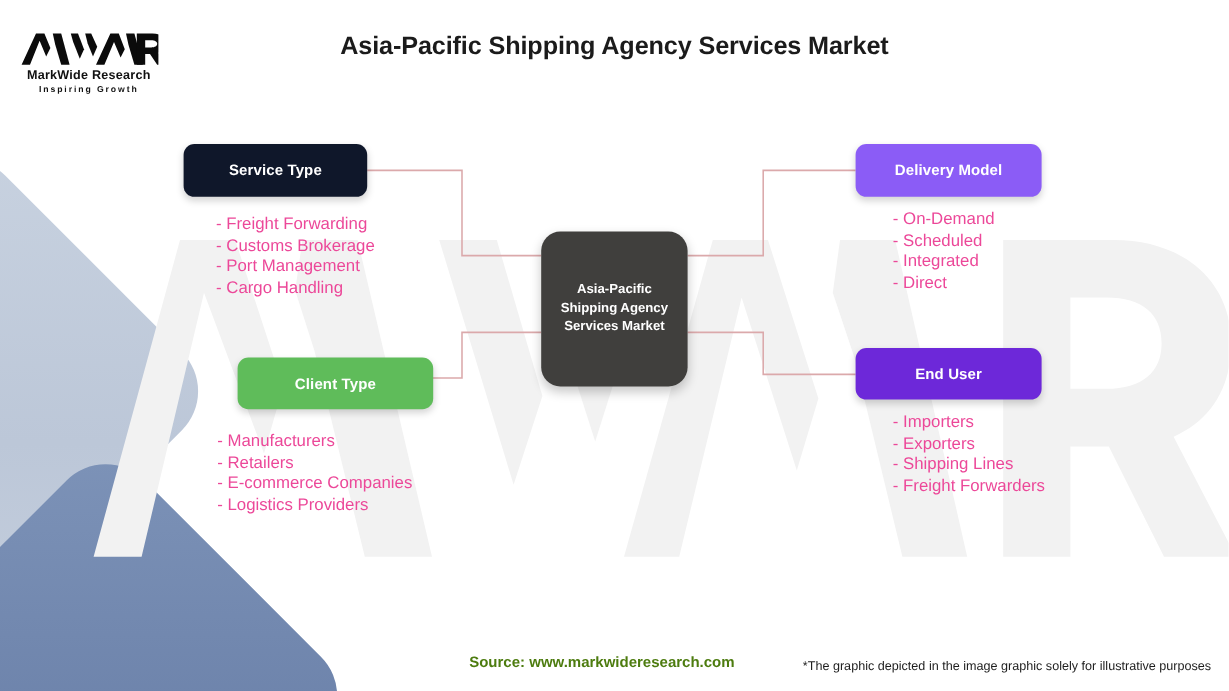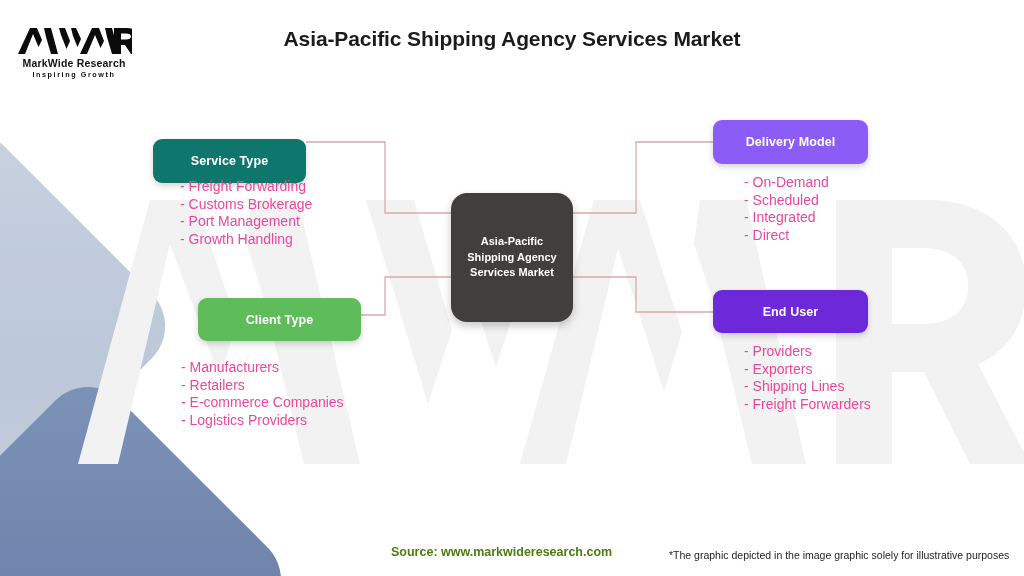--- a/index.html
+++ b/index.html
@@ -239,48 +239,48 @@
       <path d="M713 142 L636 142 L636 213 L573 213"></path>
 
       <path d="M316 315 L385 315 L385 277 L451 277"></path>
 
       <path d="M713 312 L636 312 L636 277 L573 277"></path>
     </g>
   </svg>
 
   <div class="node-center" style="background: rgb(64, 63, 61);">Asia-Pacific Shipping Agency Services Market</div>
 
-  <div class="node node-service" style="background: #0f766e; margin-top: 19px;">Service Type</div>
+  <div class="node node-service" style="background: #0f172a;">Service Type</div>
   <div class="node node-delivery" style="background: rgb(139, 92, 246);">Delivery Model</div>
   <div class="node node-client" style="background: rgb(95, 188, 90);">Client Type</div>
   <div class="node node-enduser" style="background: #6d28d9;">End User</div>
 
   <div class="items items-service">
     <div>- Freight Forwarding</div>
     <div>- Customs Brokerage</div>
     <div>- Port Management</div>
-    <div>- Growth Handling</div>
+    <div>- Cargo Handling</div>
   </div>
 
   <div class="items items-delivery">
     <div>- On-Demand</div>
     <div>- Scheduled</div>
     <div>- Integrated</div>
     <div>- Direct</div>
   </div>
 
   <div class="items items-client">
     <div>- Manufacturers</div>
     <div>- Retailers</div>
     <div>- E-commerce Companies</div>
     <div>- Logistics Providers</div>
   </div>
 
   <div class="items items-enduser">
-    <div>- Providers</div>
+    <div>- Importers</div>
     <div>- Exporters</div>
     <div>- Shipping Lines</div>
     <div>- Freight Forwarders</div>
   </div>
 
   <div class="source">Source: www.markwideresearch.com</div>
   <div class="disclaimer">*The graphic depicted in the image graphic solely for illustrative purposes</div>
 
 </div>
 

